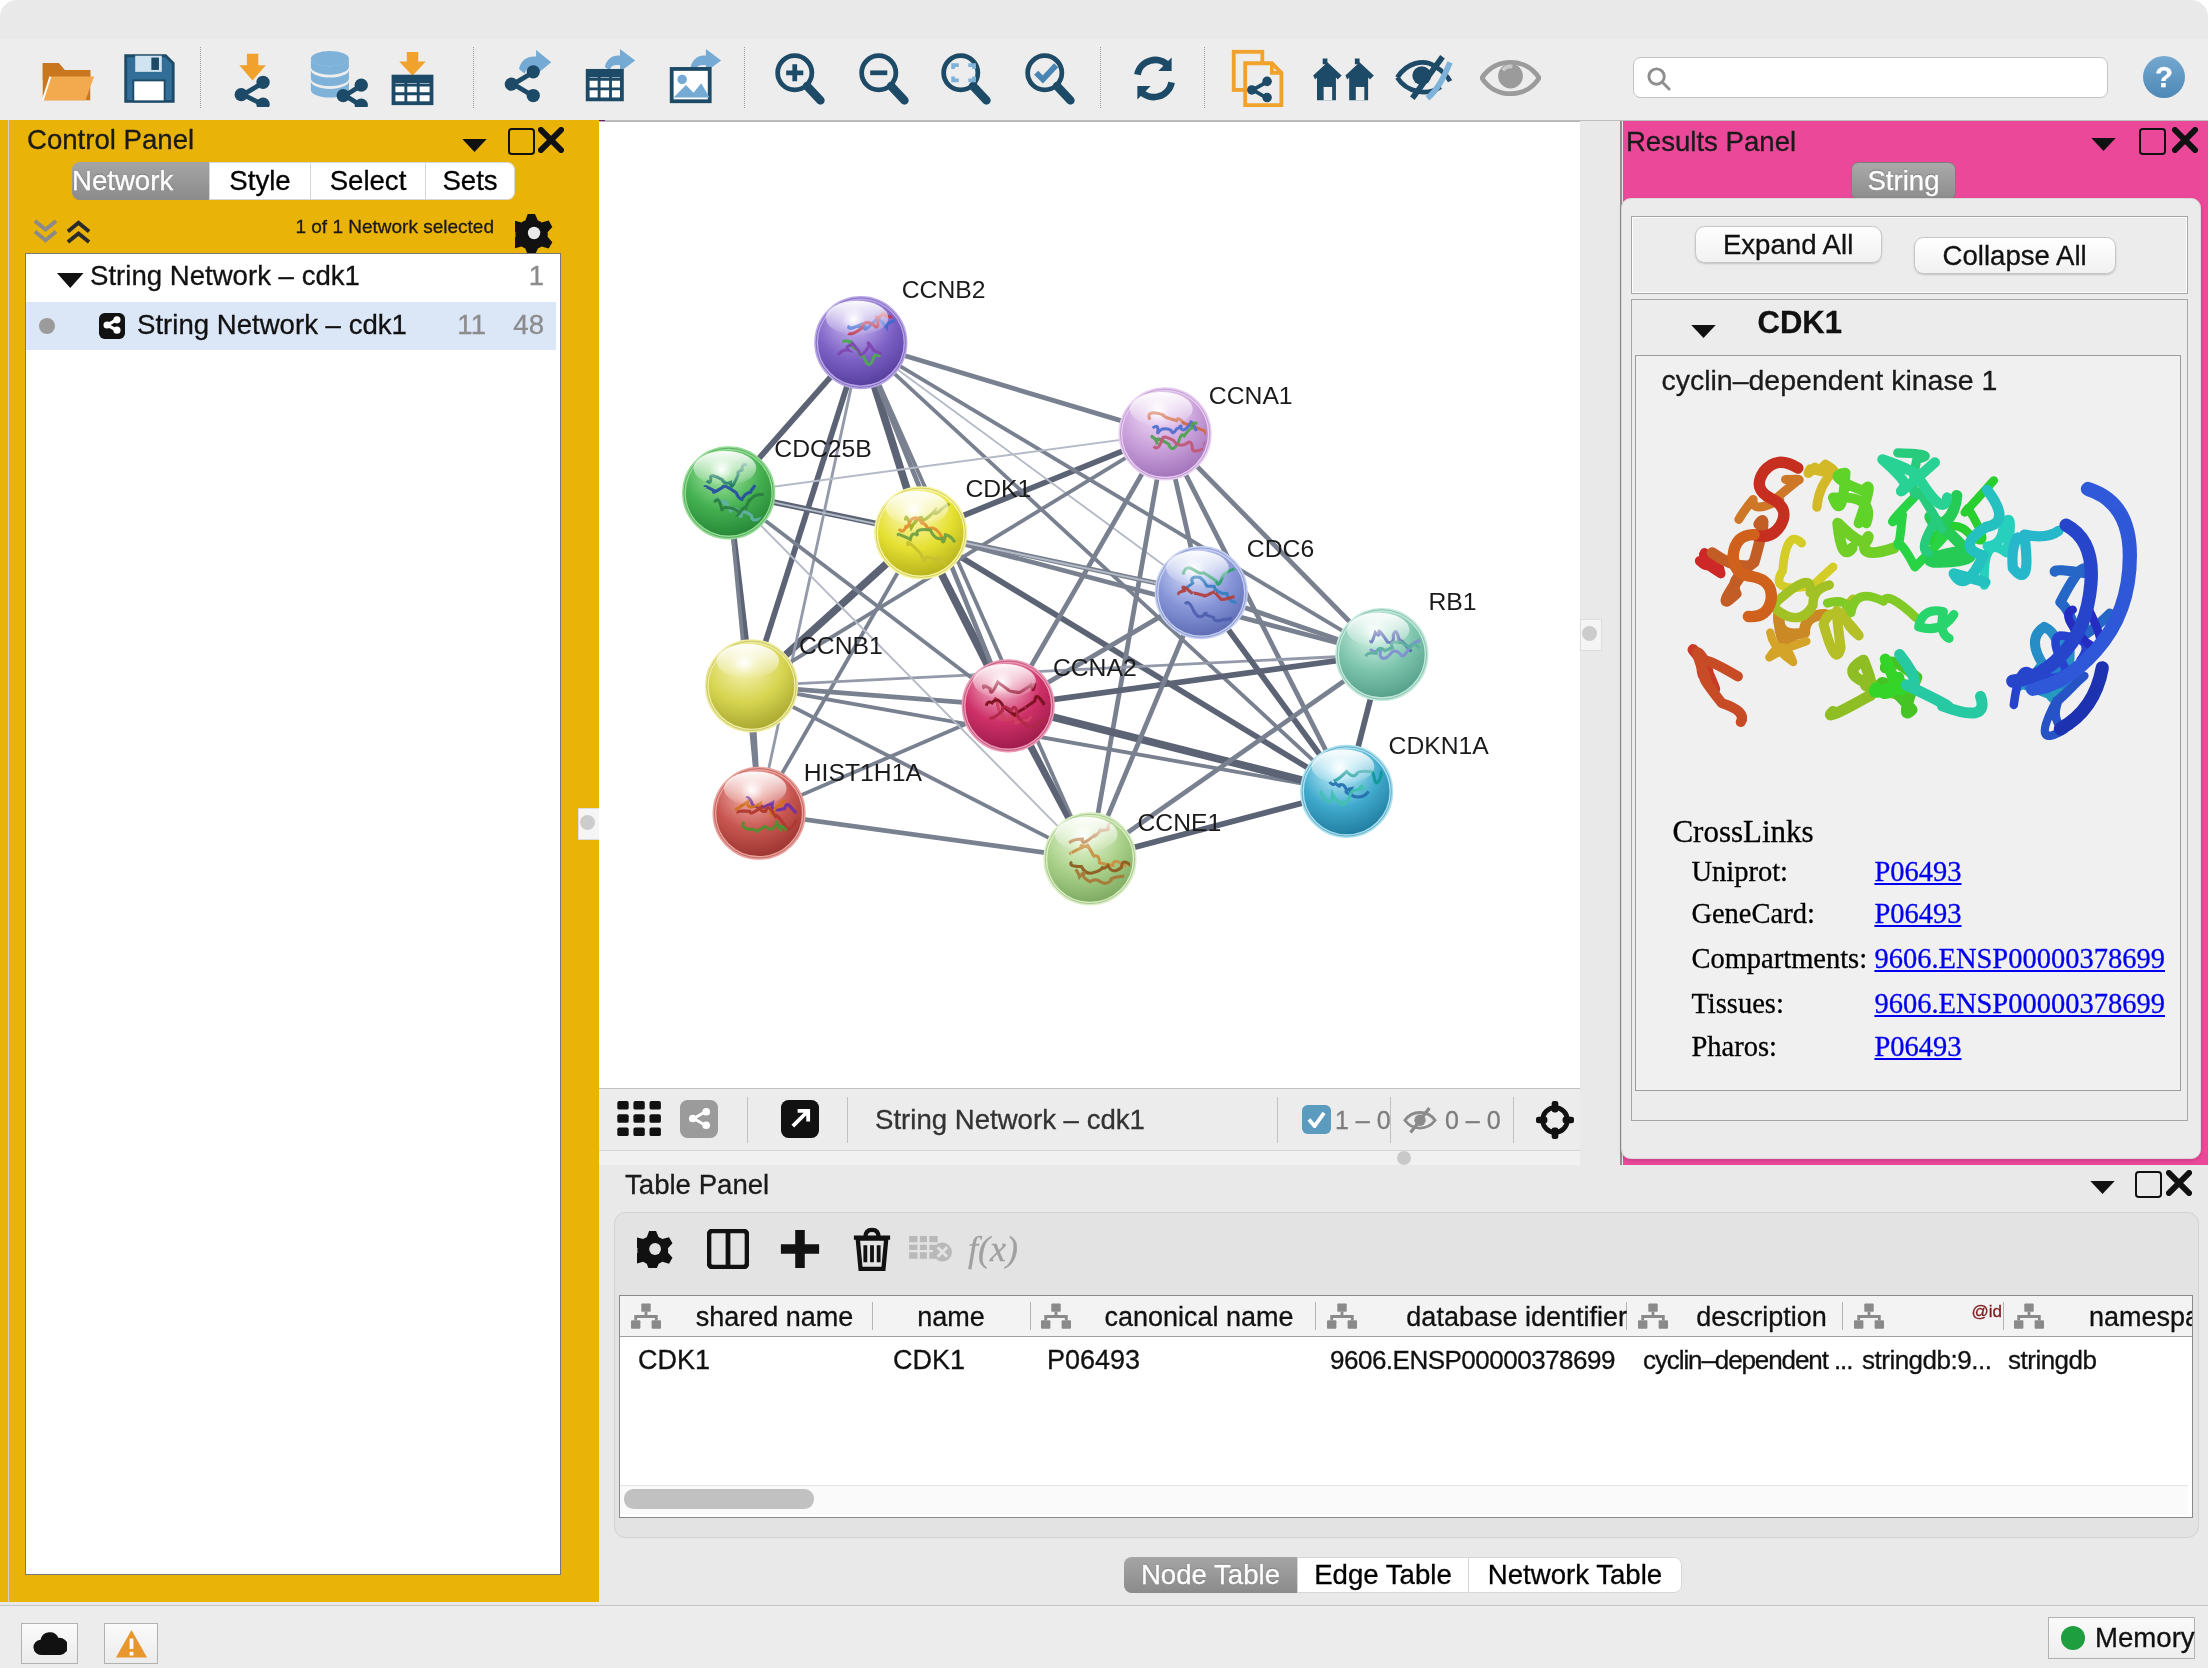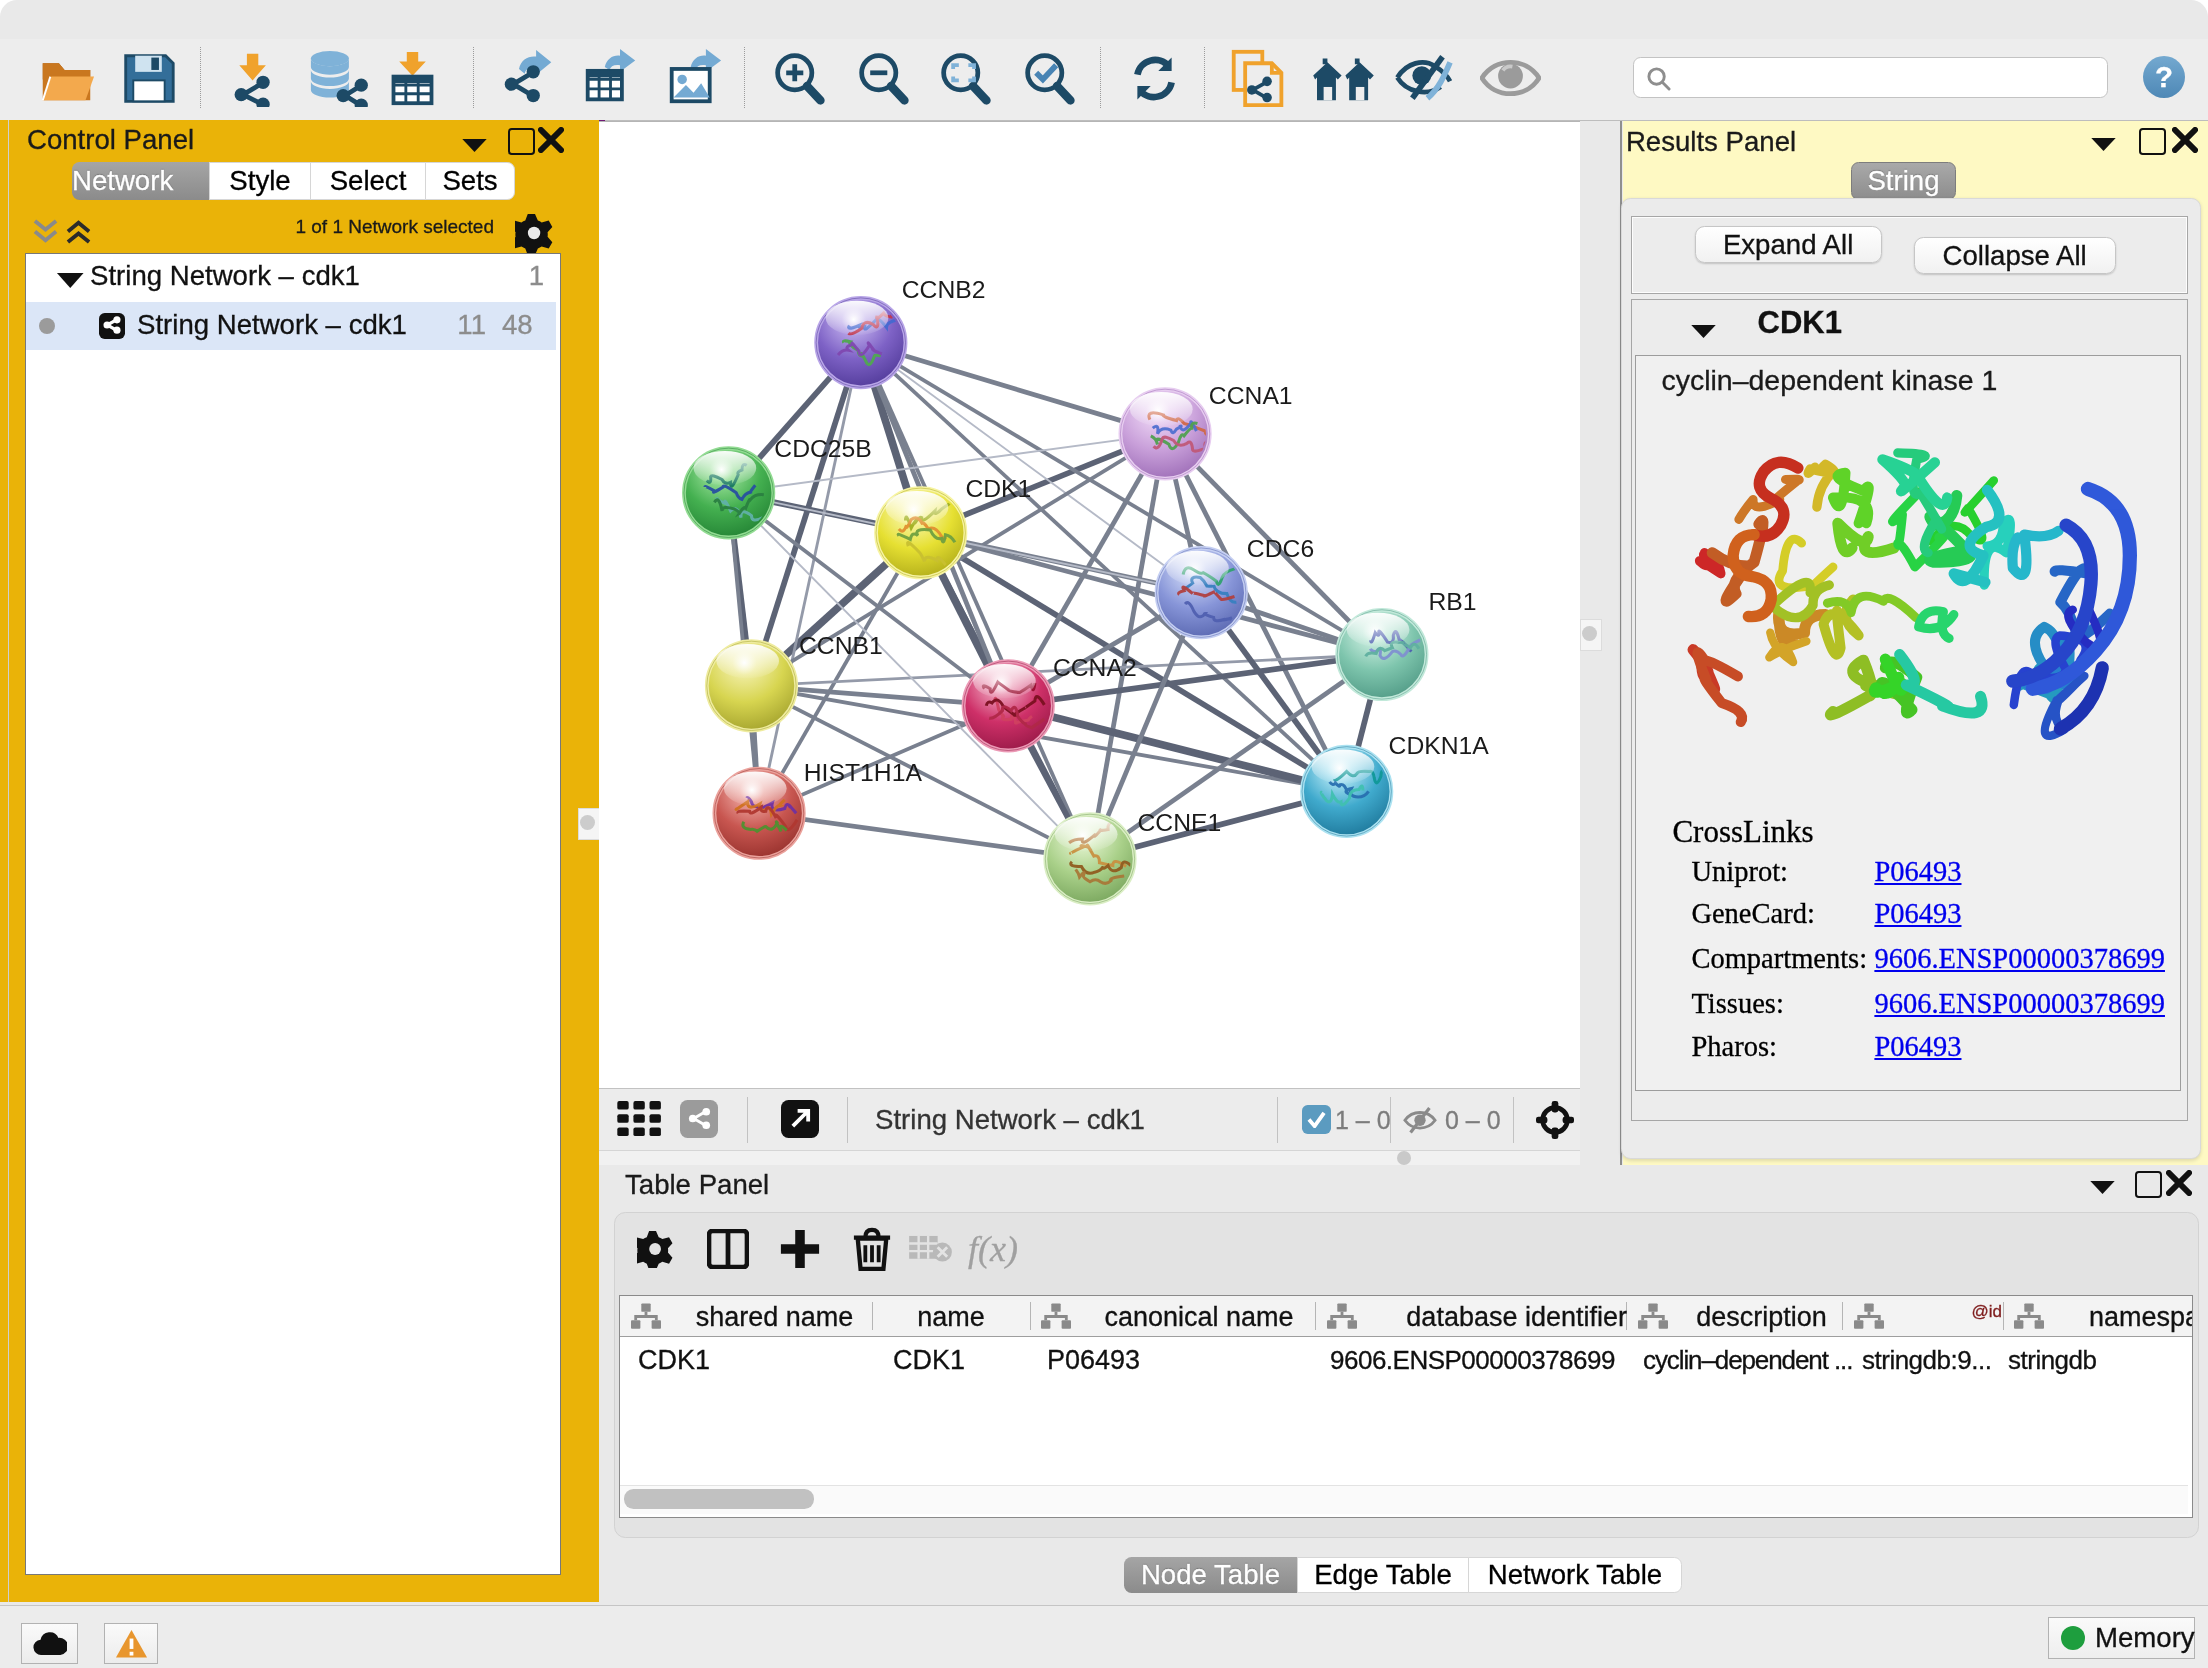--- a/index.html
+++ b/index.html
@@ -216,21 +216,21 @@
           <g stroke="#fff" stroke-width="3">
                 <path d="M5 9.5 L14 4.5 M5 9.5 L14 14.5"></path>
               </g>
           <circle cx="4.8" cy="9.5" r="3.4" fill="#fff"></circle>
               <circle cx="14.2" cy="4.6" r="3.4" fill="#fff"></circle>
               <circle cx="14.2" cy="14.4" r="3.4" fill="#fff"></circle>
         </svg>
       </div>
       <div class="abs" style="left:111px;top:6.7px;font-size:27.6px;color:#111">String Network – cdk1</div>
       <div class="abs" style="left:418px;top:6.7px;width:42px;font-size:27.6px;color:#8c8c8c;text-align:right">11</div>
-      <div class="abs" style="left:476px;top:6.7px;width:42px;font-size:27.6px;color:#8c8c8c;">48</div>
+      <div class="abs" style="left:476px;top:6.7px;width:42px;font-size:27.6px;color:#8c8c8c;text-align:right">48</div>
     </div>
   </div>
 </div>
 
 <div class="abs" style="left:578px;top:808px;width:20px;height:30px;background:#f5f5f5;border:1px solid #dcdcdc"></div>
 <div class="abs" style="left:580px;top:815px;width:15px;height:15px;border-radius:50%;background:#cccccc"></div>
 
 <div id="netcanvas" class="abs" style="left:599px;top:121px;width:981px;height:967px;background:#ffffff;border-top:1px solid #b5b5b5">
 <svg class="abs" style="left:0;top:0" width="981" height="967" viewBox="0 0 1031 1017">
 <defs>
@@ -595,21 +595,21 @@
   </svg>
 </div>
 <div class="abs" style="left:599px;top:1151px;width:981px;height:14.3px;background:#f1f1f1"></div>
 <div class="abs" style="left:1397px;top:1151px;width:14.3px;height:14.3px;border-radius:50%;background:#c9c9c9"></div>
 
 <div class="abs" style="left:1580px;top:121px;width:43px;height:1044px;background:#e9e9e9"></div>
 <div class="abs" style="left:1580px;top:619px;width:20px;height:30px;background:#f5f5f5;border:1px solid #dcdcdc"></div>
 <div class="abs" style="left:1582px;top:626px;width:15px;height:15px;border-radius:50%;background:#cccccc"></div>
 <div class="abs" style="left:1620px;top:121px;width:1.9px;height:1044px;background:#8f8f8f"></div>
 
-<div id="results" class="abs" style="left:1623px;top:121px;width:586px;height:1044px;background:#fef9c3">
+<div id="results" class="abs" style="left:1623px;top:121px;width:586px;height:1044px;background:#ec4899">
   <div class="abs" style="left:2.9px;top:4.8px;font-size:27.6px;color:#1a1a1a">Results Panel</div>
   <svg class="abs" style="left:468px;top:15px" width="25" height="15" viewBox="0 0 26 16">
         <path d="M0 2 h26 l-13 14 z" fill="#111"></path>
       </svg>
   <div class="abs" style="left:516px;top:6.7px;width:23px;height:23px;border:2.9px solid #111;border-radius:3.8px"></div>
   <svg class="abs" style="left:549px;top:5.7px" width="26" height="26" viewBox="0 0 27 27">
         <path d="M3 3 L24 24 M24 3 L3 24" stroke="#111" stroke-width="6" stroke-linecap="round"></path>
       </svg>
 
   <div class="abs" style="left:228px;top:41px;width:103px;height:36px;background:linear-gradient(#a9a9a9,#8d8d8d);border:1px solid #7d7d7d;border-radius:7.6px;color:#fff;font-size:27.6px;text-align:center;line-height:36px;text-shadow:0 -1px 1px #6f6f6f">String</div>

